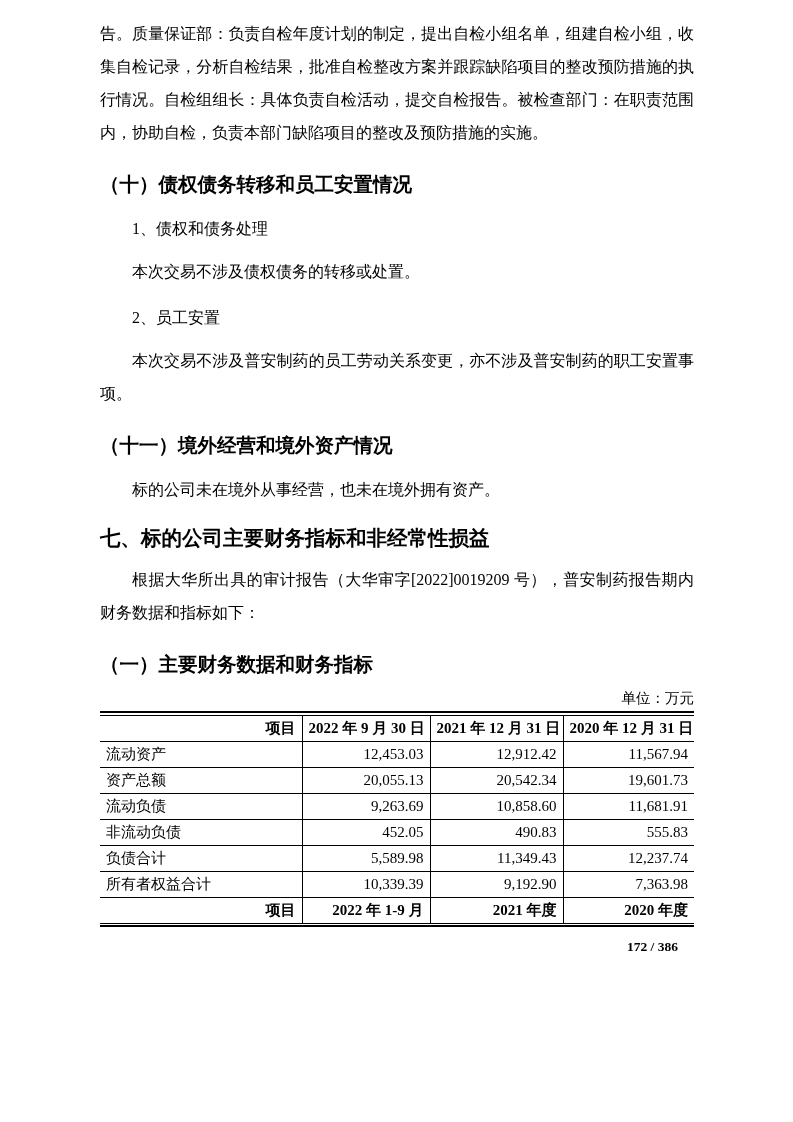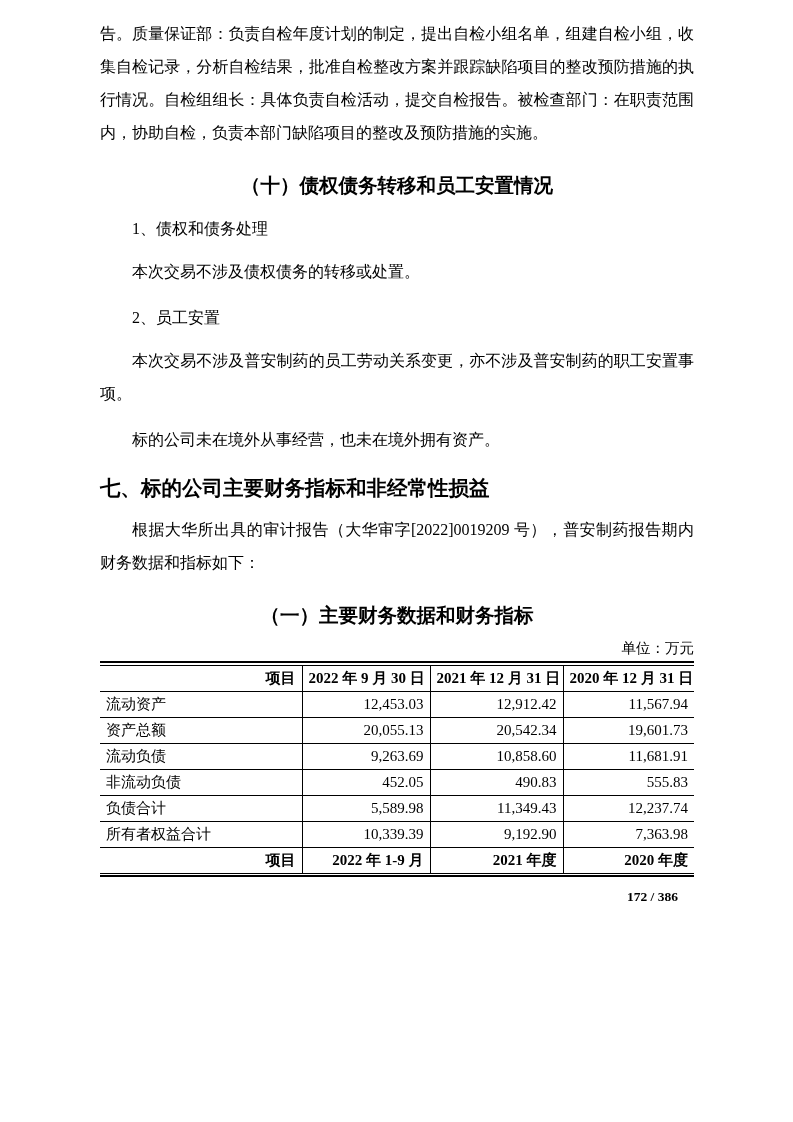--- a/index.html
+++ b/index.html
@@ -32,27 +32,26 @@
     line-height: 33px;
     text-align: justify;
     margin: 0;
   }
   p.indent { text-indent: 2em; }
   p.para-continuation { margin-top: 17px; }
   p.m-item { margin-top: 13px; text-align: left; }
   p.m-para { margin-top: 10px; }
 
   h3.sec {
-    font-family: Liberation Sans, sans-serif;
+    font-family: Liberation Serif, serif;
     font-weight: bold;
     font-size: 19.5px;
     line-height: 28px;
     margin: 0;
     margin-top: 22px;
-    text-align: center;
   }
   h2.chap {
     font-family: "Liberation Sans", "DejaVu Sans", sans-serif;
     font-weight: bold;
     font-size: 20.5px;
     line-height: 30px;
     margin: 0;
     margin-top: 17px;
   }
 
@@ -113,20 +112,21 @@
     <h3 class="sec">（十）债权债务转移和员工安置情况</h3>
 
     <p class="body indent m-item">1、债权和债务处理</p>
 
     <p class="body indent m-para">本次交易不涉及债权债务的转移或处置。</p>
 
     <p class="body indent m-item">2、员工安置</p>
 
     <p class="body indent m-para">本次交易不涉及普安制药的员工劳动关系变更，亦不涉及普安制药的职工安置事项。</p>
 
+    <h3 class="sec">（十一）境外经营和境外资产情况</h3>
 
     <p class="body indent m-item">标的公司未在境外从事经营，也未在境外拥有资产。</p>
 
     <h2 class="chap">七、标的公司主要财务指标和非经常性损益</h2>
 
     <p class="body indent m-para">根据大华所出具的审计报告（大华审字[2022]0019209 号），普安制药报告期内财务数据和指标如下：</p>
 
     <h3 class="sec">（一）主要财务数据和财务指标</h3>
 
     <div class="unit-line">单位：万元</div>

